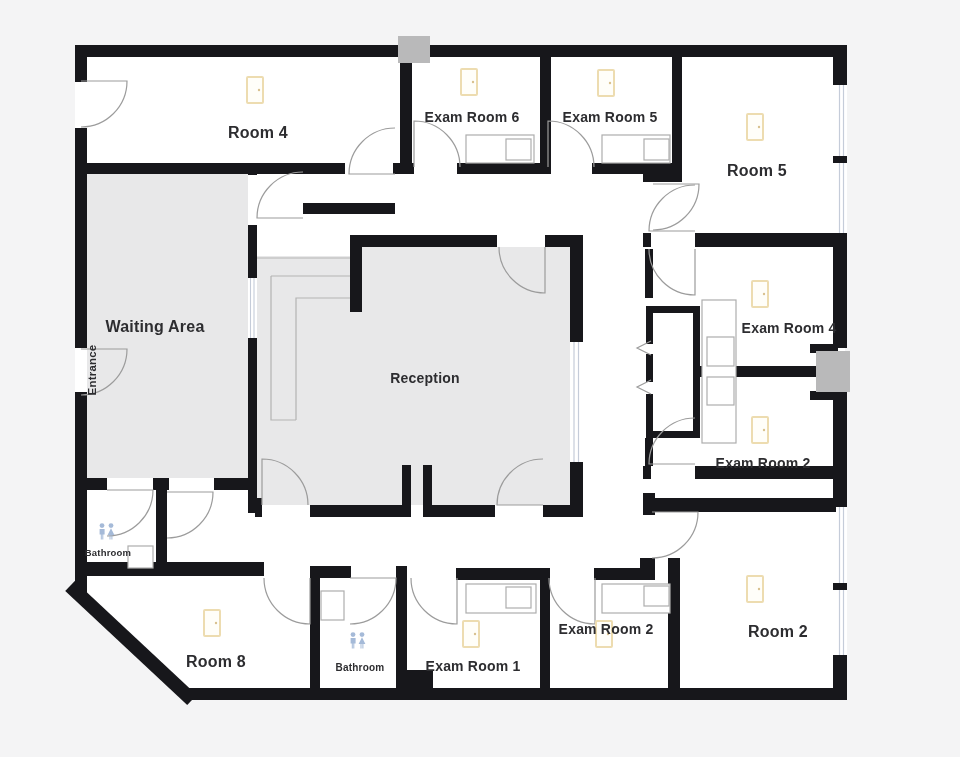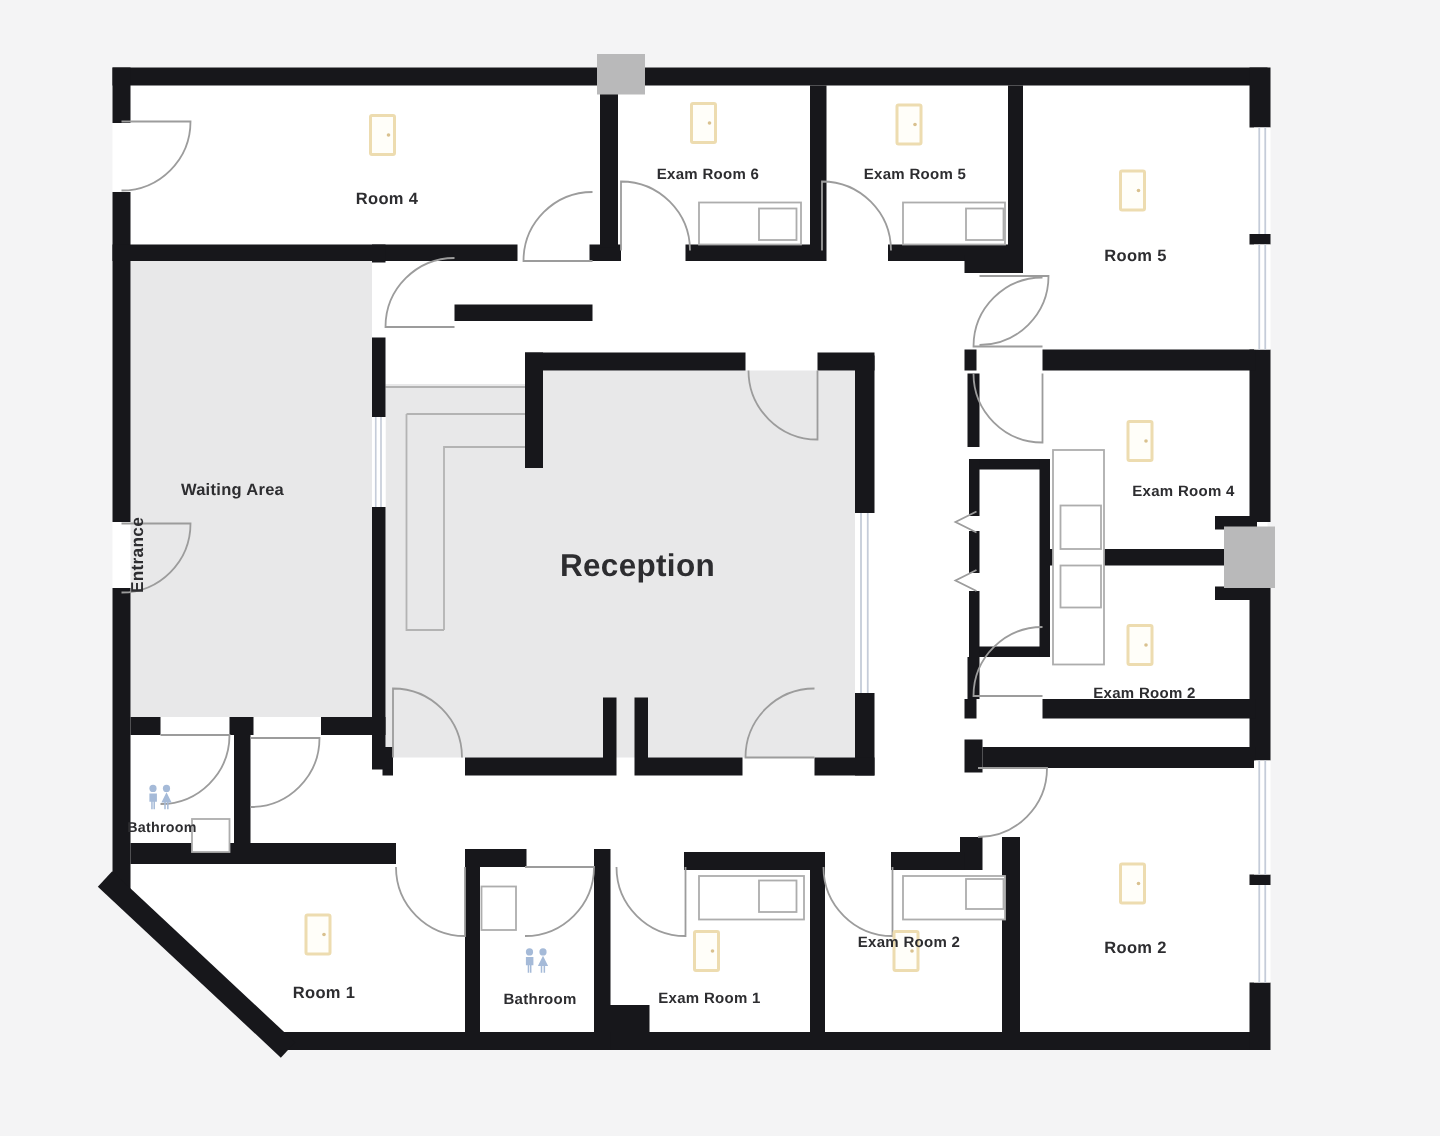--- a/index.html
+++ b/index.html
@@ -5,21 +5,21 @@
   :root{
     --bg:#f4f4f5; --wall:#17171b; --floor:#ffffff; --shaded:#e8e8e9;
     --arc:#9c9c9c; --label:#2d2d30; --win:#c5ccd9; --tan:#eddcb0; --bath:#a5bad8;
   }
   html,body{margin:0;padding:0;background:var(--bg);}
   .stage{position:relative;width:960px;height:757px;background:var(--bg);
          font-family:"Liberation Sans", sans-serif;overflow:hidden;}
   .stage svg{position:absolute;left:0;top:0;}
   .room-label{position:absolute;transform:translate(-50%,-50%);color:var(--label);
               font-weight:bold;white-space:nowrap;letter-spacing:.2px;}
-  .fs16{font-size:11px;} .fs14{font-size:10px;} .fs21{font-size:21px;}
+  .fs16{font-size:16px;} .fs14{font-size:14px;} .fs21{font-size:14px;}
   .fs10{font-size:10px;} .fs9{font-size:9.5px;}
   .rot{transform:translate(-50%,-50%) rotate(-90deg);}
 </style>
 </head>
 <body>
 
 <div class="stage">
 <svg width="960" height="757" viewBox="0 0 960 757">
 
   <polygon points="75,45 845,45 845,700 186,700 75,593" fill="#ffffff"></polygon>
@@ -259,19 +259,19 @@
 
 <div class="room-label fs16" style="left:258px;top:133px">Room 4</div>
 <div class="room-label fs14" style="left:472px;top:117px">Exam Room 6</div>
 <div class="room-label fs14" style="left:610px;top:117px">Exam Room 5</div>
 <div class="room-label fs16" style="left:757px;top:171px">Room 5</div>
 <div class="room-label fs16" style="left:155px;top:327px">Waiting Area</div>
 <div class="room-label fs21" style="left:425px;top:378px">Reception</div>
 <div class="room-label fs14" style="left:789px;top:328px">Exam Room 4</div>
 <div class="room-label fs14" style="left:763px;top:463px">Exam Room 2</div>
 <div class="room-label fs9" style="left:108px;top:552px">Bathroom</div>
-<div class="room-label fs16" style="left:216px;top:662px">Room 1</div>
+<div class="room-label fs16" style="left:216px;top:662px">Room 8</div>
 <div class="room-label fs10" style="left:360px;top:667px">Bathroom</div>
 <div class="room-label fs14" style="left:473px;top:666px">Exam Room 1</div>
 <div class="room-label fs14" style="left:606px;top:629px">Exam Room 2</div>
-<div class="room-label fs16" style="left:757px;top:632px">Room 2</div>
+<div class="room-label fs16" style="left:778px;top:632px">Room 2</div>
 <div class="room-label rot" style="left:92px;top:370px;font-size:11.5px">Entrance</div>
 </div>
 
 </body></html>

